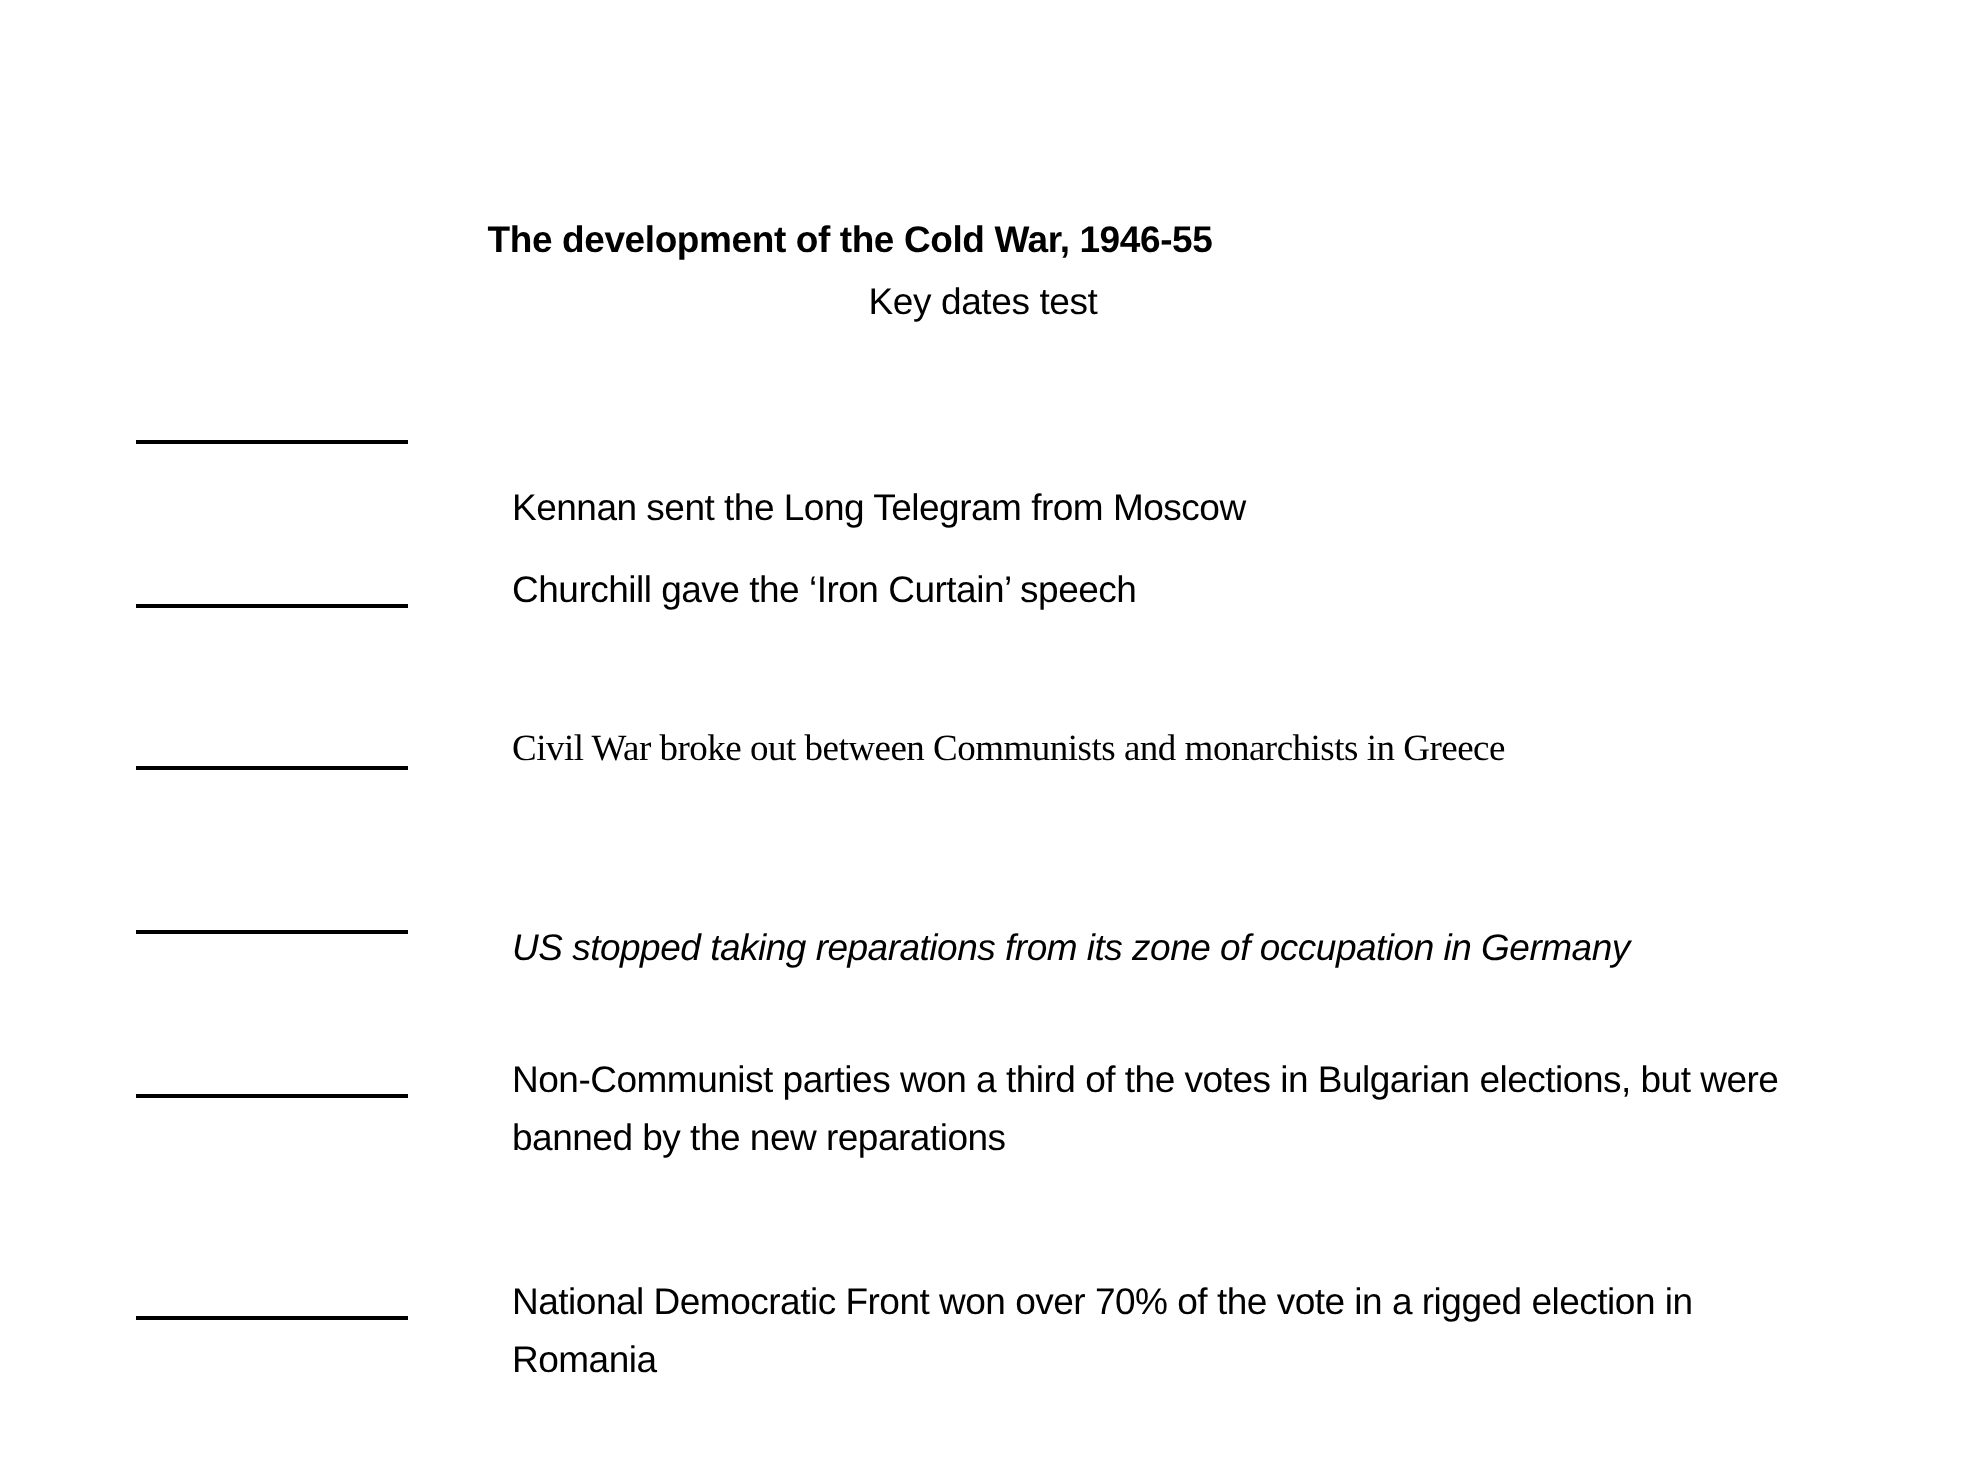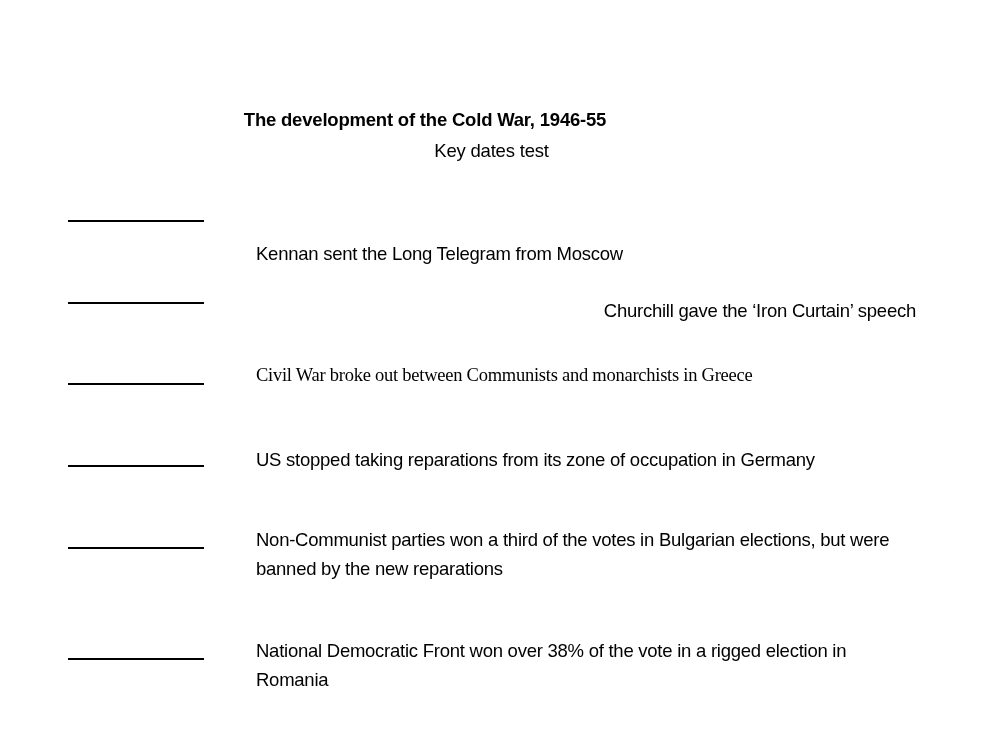--- a/index.html
+++ b/index.html
@@ -31,34 +31,34 @@
 <div class="title">The development of the Cold War, 1946-55</div>
 <div class="subtitle">Key dates test</div>
 
 <div class="item" style="top:198px;">
   <div class="blank" style="top:22px;"></div>
   <div class="event" style="top:0;margin-top:41px;">Kennan sent the Long Telegram from Moscow</div>
 </div>
 
 <div class="item" style="top:280px;">
   <div class="blank" style="top:22px;"></div>
-  <div class="event" style="top:16px;text-align:right;">Churchill gave the ‘Iron Curtain’ speech</div>
+  <div class="event" style="top:0;">Churchill gave the ‘Iron Curtain’ speech</div>
 </div>
 
 <div class="item" style="top:361px;">
   <div class="blank" style="top:22px;"></div>
   <div class="event" style="top:0;font-family:Liberation Serif, serif;">Civil War broke out between Communists and monarchists in Greece</div>
 </div>
 
 <div class="item" style="top:443px;">
   <div class="blank" style="top:22px;"></div>
-  <div class="event" style="top:2px;">US stopped taking reparations from its zone of occupation in Germany</div>
+  <div class="event" style="top:16px;font-style:italic;">US stopped taking reparations from its zone of occupation in Germany</div>
 </div>
 
 <div class="item" style="top:525px;">
   <div class="blank" style="top:22px;"></div>
   <div class="event" style="top:0;">Non-Communist parties won a third of the votes in Bulgarian elections, but were banned by the new reparations</div>
 </div>
 
 <div class="item" style="top:636px;">
   <div class="blank" style="top:22px;"></div>
-  <div class="event" style="top:0;">National Democratic Front won over 38% of the vote in a rigged election in Romania</div>
+  <div class="event" style="top:0;">National Democratic Front won over 70% of the vote in a rigged election in Romania</div>
 </div>
 
 </body></html>

